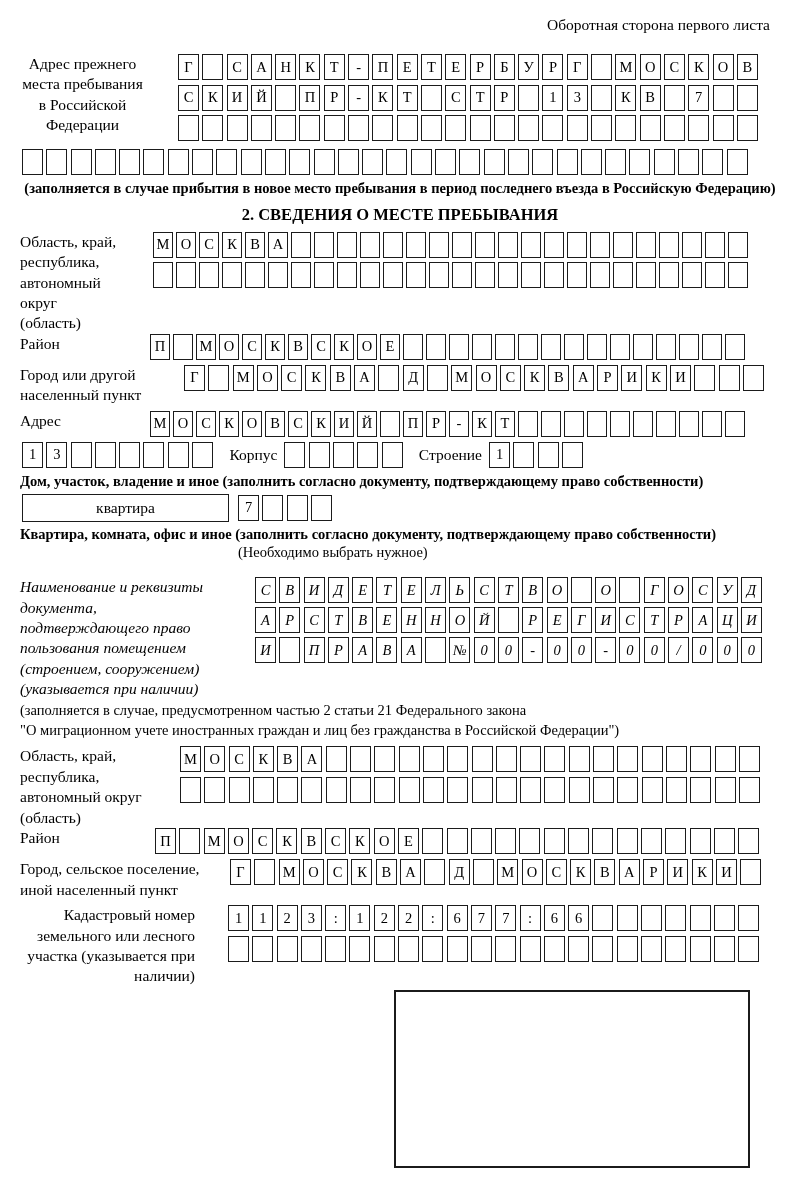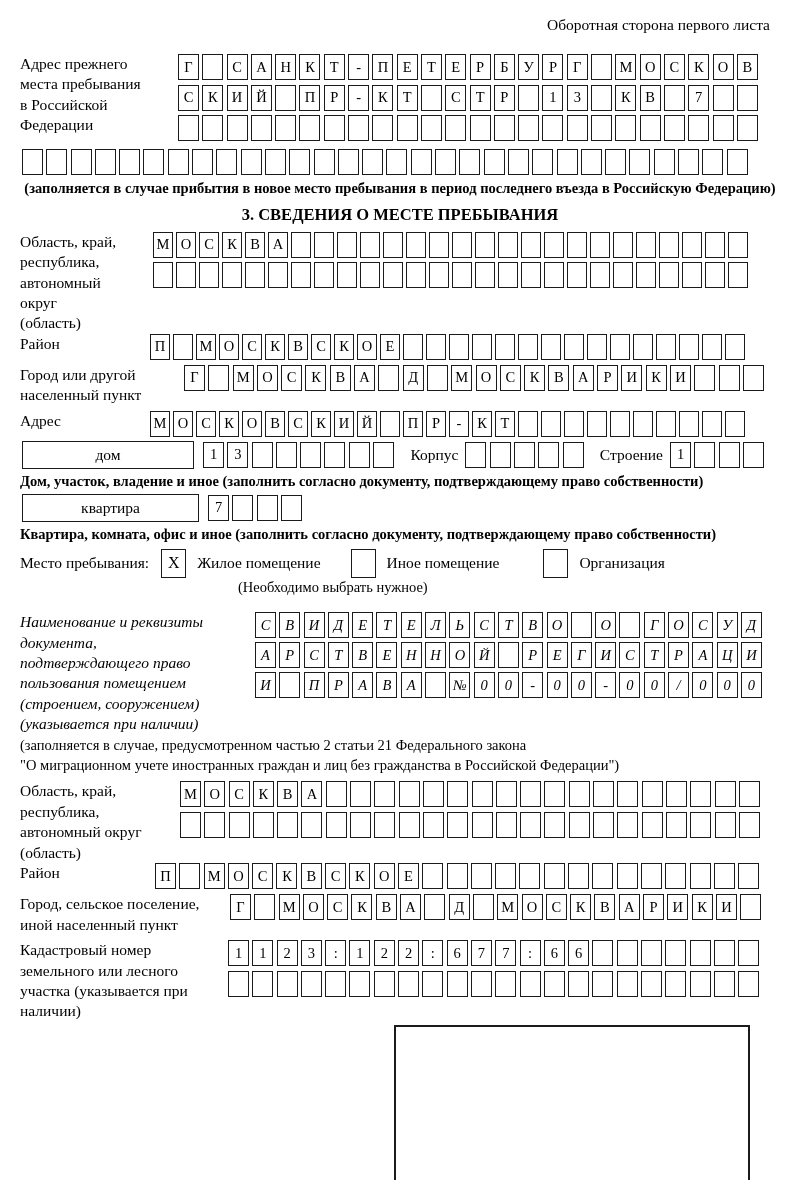--- a/index.html
+++ b/index.html
@@ -14,45 +14,45 @@
   .rows .grid-row{margin-bottom:4.5px;}
   .grid-row{display:flex;flex-wrap:nowrap;height:26px;}
 
   .cell{box-sizing:border-box;flex:0 0 auto;width:21px;height:26px;
         border:1.8px solid #1b1b1b;margin-right:3.3px;
         display:inline-flex;align-items:center;justify-content:center;
         font-size:14.5px;}
   .tight .cell{width:20px;margin-right:3px;}
 
   
-  .col-prev{width:158px;}      .col-prev .t{width:125px;}
+  .col-prev{width:158px;}      .col-prev .t{width:125px;text-align:center;}
   .col-reg2{width:133px;}      .col-reg2 .t{width:100px;}
   .col-rai2{width:130px;}
   .col-city2{width:164px;}     .col-city2 .t{width:140px;}
   .col-street{width:130px;}
   .col-doc{width:235px;}       .col-doc .t{width:205px;}
   .col-regF{width:160px;}      .col-regF .t{width:142px;}
   .col-raiF{width:135px;}
   .col-cityF{width:210px;}     .col-cityF .t{width:200px;}
-  .col-kad{width:208px;}       .col-kad .t{width:175px;}
+  .col-kad{width:208px;text-align:right;}       .col-kad .t{width:175px;}
 
   .note{font-size:14.5px;line-height:1.25;font-weight:bold;}
   .note.center{text-align:center;margin-top:4px;}
   .title{font-weight:bold;font-size:16.5px;text-align:center;margin:8px 0 7px 0;}
 
   .mt{margin-top:20px;}
   .fullrow{margin-left:2px;margin-top:3px;}
   .gap5{margin-bottom:5px;}
 
   .house-row{display:flex;align-items:center;margin:4px 0 3px 2px;height:28px;}
   .namebox{box-sizing:border-box;border:1.8px solid #1b1b1b;height:28px;
            display:flex;align-items:center;justify-content:center;
            font-size:15.5px;flex:0 0 auto;}
   .box-dom{width:172px;margin-right:9px;}
-  .box-kv{width:177px;margin-right:9px;}
+  .box-kv{width:207px;margin-right:9px;}
   .inline-lbl{font-size:15.5px;margin:0 7px 0 13px;flex:0 0 auto;}
   .house-row .grid-row{height:26px;align-items:center;}
 
   .stay-row{display:flex;align-items:center;margin-top:5px;height:30px;font-size:15.5px;}
   .chk{box-sizing:border-box;width:25px;height:29px;border:1.8px solid #1b1b1b;
        display:inline-flex;align-items:center;justify-content:center;
        font-size:16px;flex:0 0 auto;}
   .opt-lbl{margin:0 0 0 11px;}
   .sp1{margin-left:12px;} .sp2{margin-left:30px;} .sp3{margin-left:44px;}
   .stay-note{margin:1px 0 0 218px;font-size:14.5px;}
@@ -185,21 +185,21 @@
       <span class="cell"></span>
       <span class="cell"></span>
       <span class="cell"></span>
       <span class="cell"></span>
       <span class="cell"></span>
       <span class="cell"></span>
       <span class="cell"></span>
     </div>
   <div class="note center">(заполняется в случае прибытия в новое место пребывания в период последнего въезда в Российскую Федерацию)</div>
 
-  <div class="title">3. СВЕДЕНИЯ О МЕСТЕ ПРЕБЫВАНИЯ</div>
+  <div class="title">2. СВЕДЕНИЯ О МЕСТЕ ПРЕБЫВАНИЯ</div>
 
   <div class="frow">
     <div class="lbl col-reg2">
       <div class="t">Область, край, республика, автономный округ (область)</div>
     </div>
     <div class="rows">
       <div class="grid-row tight">
           <span class="cell">М</span>
           <span class="cell">О</span>
           <span class="cell">С</span>
@@ -348,21 +348,20 @@
         <span class="cell"></span>
         <span class="cell"></span>
         <span class="cell"></span>
         <span class="cell"></span>
         <span class="cell"></span>
         <span class="cell"></span>
       </div>
   </div>
 
   <div class="house-row">
-    <div class="namebox box-dom">дом</div>
     <div class="grid-row">
         <span class="cell">1</span>
         <span class="cell">3</span>
         <span class="cell"></span>
         <span class="cell"></span>
         <span class="cell"></span>
         <span class="cell"></span>
         <span class="cell"></span>
         <span class="cell"></span>
       </div>
@@ -388,29 +387,20 @@
     <div class="namebox box-kv">квартира</div>
     <div class="grid-row">
         <span class="cell">7</span>
         <span class="cell"></span>
         <span class="cell"></span>
         <span class="cell"></span>
       </div>
   </div>
   <div class="note">Квартира, комната, офис и иное (заполнить согласно документу, подтверждающему право собственности)</div>
 
-  <div class="stay-row">
-    <span>Место пребывания:</span>
-    <span class="chk sp1">X</span>
-    <span class="opt-lbl">Жилое помещение</span>
-    <span class="chk sp2"></span>
-    <span class="opt-lbl">Иное помещение</span>
-    <span class="chk sp3"></span>
-    <span class="opt-lbl">Организация</span>
-  </div>
   <div class="stay-note">(Необходимо выбрать нужное)</div>
 
   <div class="frow doc-block">
     <div class="lbl col-doc">
       <div class="t">Наименование и реквизиты документа, подтверждающего право пользования помещением (строением, сооружением) (указывается при наличии)</div>
     </div>
     <div class="rows">
       <div class="grid-row">
           <span class="cell">С</span>
           <span class="cell">В</span>

